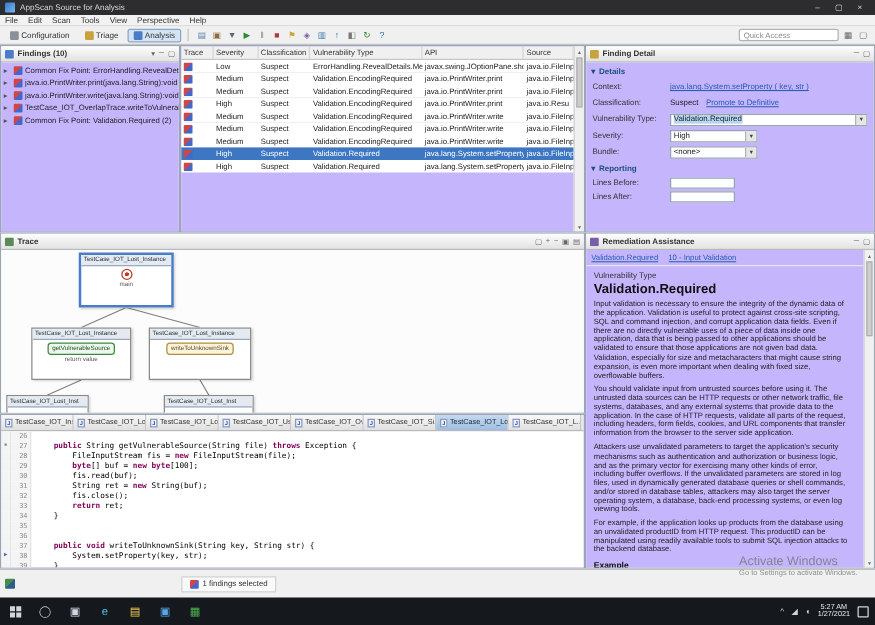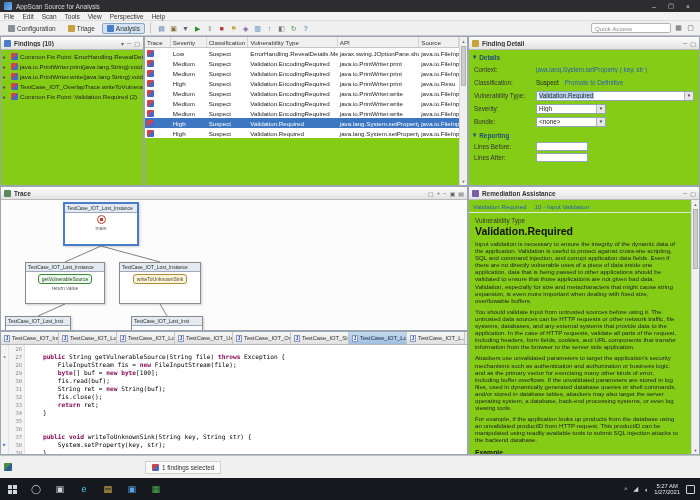--- a/index.html
+++ b/index.html
@@ -25,21 +25,21 @@
   .quick-access{margin-left:auto;display:flex;align-items:center;gap:3px;padding-right:2px;}
   .qa-input{width:80px;height:10px;background:#fff;border:1px solid #b4b4b4;border-radius:2px;color:#8a8a8a;font-size:6.2px;padding:0 3px;display:flex;align-items:center;}
   .qa-ic{width:9px;height:9px;display:flex;align-items:center;justify-content:center;color:#666;font-size:7px;}
 
   
   .panel{position:absolute;background:#fff;border:1px solid #9aa7b3;}
   .panel-header{height:13px;background:linear-gradient(#fdfdfd,#e2e2e2);border-bottom:1px solid #b9b9b9;display:flex;align-items:center;padding:0 3px;}
   .ph-tab{display:flex;align-items:center;gap:3px;font-size:6.4px;font-weight:bold;color:#333;white-space:nowrap;overflow:hidden;}
   .ph-ic{width:7px;height:7px;border-radius:1px;flex:0 0 auto;}
   .ph-tools{margin-left:auto;display:flex;gap:3px;color:#666;font-size:6px;align-items:center;}
-  .panel-content{position:absolute;left:0;top:13px;right:0;bottom:0;overflow:hidden;background:#84cc16;}
+  .panel-content{position:absolute;left:0;top:13px;right:0;bottom:0;overflow:hidden;background:#c4b5fd;}
 
   
   .tree{padding-top:1px;}
   .tree-item{display:flex;align-items:center;gap:2px;height:10px;padding:0 2px;white-space:nowrap;overflow:hidden;font-size:6.2px;color:#222;}
   .expander{color:#555;font-size:6px;width:6px;flex:0 0 auto;}
   .tree-ic{width:7px;height:7px;background:linear-gradient(135deg,#d04545 50%,#4567c8 50%);border-radius:1px;flex:0 0 auto;}
 
   
   .thead{display:flex;height:11px;background:#f0f0f0;border-bottom:1px solid #c6c6c6;}
   .th{border-right:1px solid #d4d4d4;padding:0 2px;font-size:6.2px;color:#333;display:flex;align-items:center;overflow:hidden;white-space:nowrap;}
@@ -591,20 +591,24 @@
   </div>
 
   <div class="statusbar">
     <span class="st-ic"></span>
     <span class="st-box">
       <span class="st-find-ic"></span>
       <span>1 findings selected</span>
     </span>
   </div>
 
+  <div class="watermark">
+    <div class="wm1">Activate Windows</div>
+    <div class="wm2">Go to Settings to activate Windows.</div>
+  </div>
 
   <div class="taskbar">
     <span class="tk-btn">
       <span class="start-logo">
           <span></span>
           <span></span>
           <span></span>
           <span></span>
         </span>
     </span>

